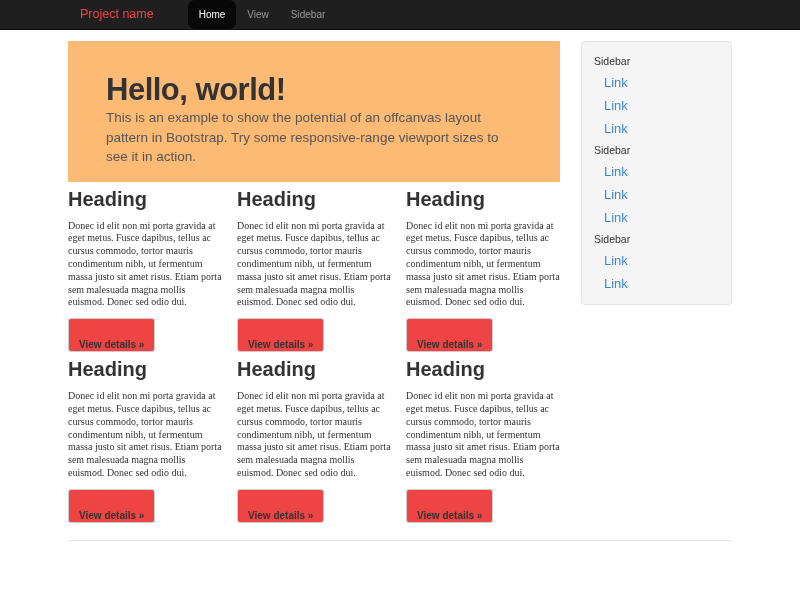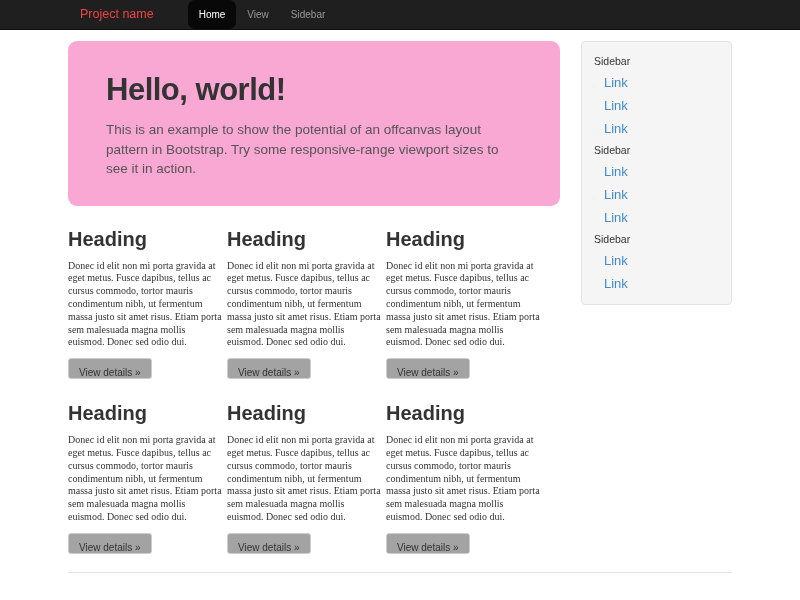--- a/index.html
+++ b/index.html
@@ -55,32 +55,31 @@
     padding-top: 11px;
   }
   .row-main {
     display: flex;
     align-items: flex-start;
   }
   .col-main { width: 492px; }
   .col-side { margin-left: auto; }
   
   .jumbotron {
-    background: #f9a8d4;
-    border-radius: 9px;
-    padding: 31px 38px 27px 38px;
+    background: #fdba74;
+    border-radius: 1px;
+    padding: 31px 38px 15px 38px;
   }
   .jumbotron h1 {
     font-size: 31px;
     font-weight: 700;
     color: #333333;
     letter-spacing: -0.5px;
   }
   .jumbotron p {
-    margin-top: 12px;
     font-size: 13.5px;
     line-height: 1.45;
     color: #555555;
     max-width: 440px;
   }
   
   .sidebar {
     width: 151px;
     background: #f5f5f5;
     border: 1px solid #e3e3e3;
@@ -96,49 +95,49 @@
     display: block;
     font-size: 13px;
     color: #428bca;
     padding: 4px 12px 4px 22px;
     text-decoration: none;
     cursor: pointer;
   }
   
   .cards-row {
     display: flex;
-    gap: 5px;
-    margin-top: 22px;
+    gap: 15px;
+    margin-top: 6px;
   }
   .card {
     width: 154px;
   }
   .card h2 {
     font-size: 20px;
     font-weight: 700;
     color: #333333;
   }
   .card p {
     margin-top: 9px;
     font-size: 10px;
     line-height: 1.28;
     color: #333333;
     font-family: Liberation Serif, serif;
   }
   .btn {
     display: inline-block;
     margin-top: 9px;
-    background: #a3a3a3;
+    background: #ef4444;
     border: 1px solid #cccccc;
     border-radius: 3px;
-    padding: 4px 10px;
+    padding: 16px 10px;
     height: 21px;
     line-height: 19px;
     font-size: 10px;
-    font-weight: 400;
+    font-weight: 700;
     color: #333333;
     font-family: "Liberation Sans", sans-serif;
     cursor: pointer;
   }
   
   .footer-hr {
     border: none;
     border-top: 1px solid #e5e5e5;
     margin-top: 17px;
   }

